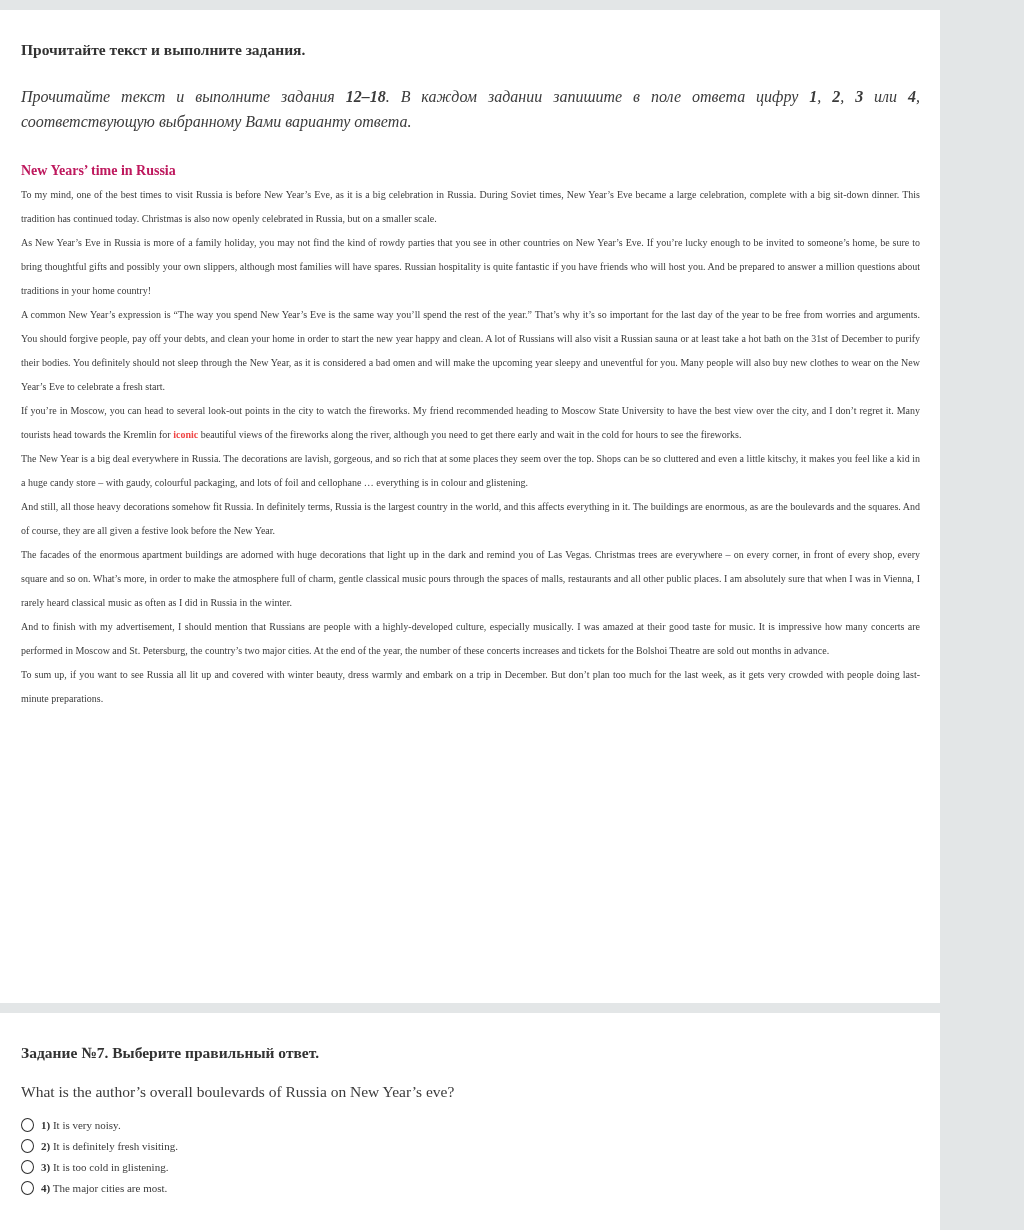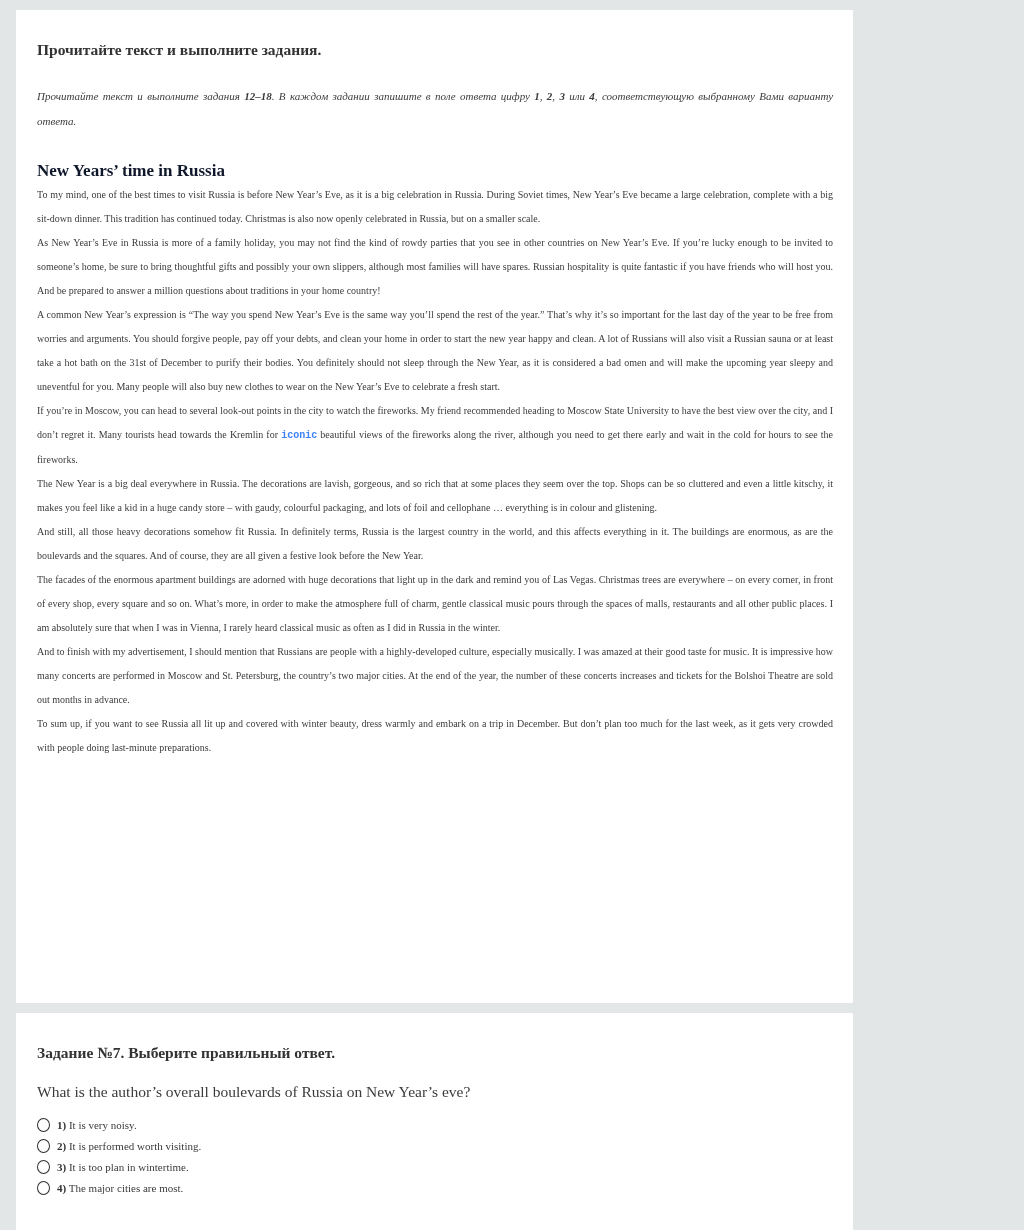--- a/index.html
+++ b/index.html
@@ -6,57 +6,56 @@
   html, body {
     margin: 0; padding: 0;
     width: 1024px; height: 1230px;
     background: #e3e6e7;
     font-family: "Liberation Serif", "DejaVu Serif", serif;
     color: #3b3b3b;
   }
   .page { width: 1024px; height: 1230px; padding-top: 10px; }
   .card {
     background: #ffffff;
-    width: 837px;
+    width: 940px;
     overflow: hidden;
-    margin-left: 16px;
   }
   .card.section1 { height: 993px; padding: 20px 20px 0 21px; }
   .gap { height: 10px; }
   .card.section2 { height: 217px; padding: 20px 20px 8px 21px; }
 
   .sec-heading {
     margin: 8px 0 0 0;
     font-size: 15.5px;
     font-weight: bold;
     color: #333333;
     line-height: 24px;
   }
   .instruction {
     margin: 22px 0 0 0;
-    font-size: 11px;
+    font-size: 16px;
     font-style: italic;
     line-height: 25px;
     text-align: justify;
   }
   .instruction b { font-weight: bold; }
   .passage-title {
     margin: 25px 0 0 0;
-    font-size: 17px;
+    font-size: 14px;
     font-weight: bold;
-    color: #0f172a;
+    color: #be185d;
     line-height: 24px;
   }
   .para {
     margin: 0;
     font-size: 10px;
     line-height: 24px;
     text-align: justify;
   }
-  .para b { font-weight: bold; color: #3b82f6; font-family: Liberation Mono, monospace; }
+  .para b { font-weight: bold; color: #ef4444; }
 
   .question {
     margin: 14px 0 0 0;
     font-size: 15.5px;
     line-height: 25px;
   }
   .options { margin-top: 10px; }
   .option {
     display: flex;
     align-items: center;
@@ -104,25 +103,25 @@
     <h2 class="sec-heading">Задание №7. Выберите правильный ответ.</h2>
     <p class="question">What is the author’s overall boulevards of Russia on New Year’s eve?</p>
 
     <div class="options">
       <label class="option">
         <span class="radio"></span>
         <span class="optlabel"><b>1)</b> <span>It is very noisy.</span></span>
       </label>
       <label class="option">
         <span class="radio"></span>
-        <span class="optlabel"><b>2)</b> <span>It is performed worth visiting.</span></span>
+        <span class="optlabel"><b>2)</b> <span>It is definitely fresh visiting.</span></span>
       </label>
       <label class="option">
         <span class="radio"></span>
-        <span class="optlabel"><b>3)</b> <span>It is too plan in wintertime.</span></span>
+        <span class="optlabel"><b>3)</b> <span>It is too cold in glistening.</span></span>
       </label>
       <label class="option">
         <span class="radio"></span>
         <span class="optlabel"><b>4)</b> <span>The major cities are most.</span></span>
       </label>
     </div>
   </section>
 
 </div>
 

